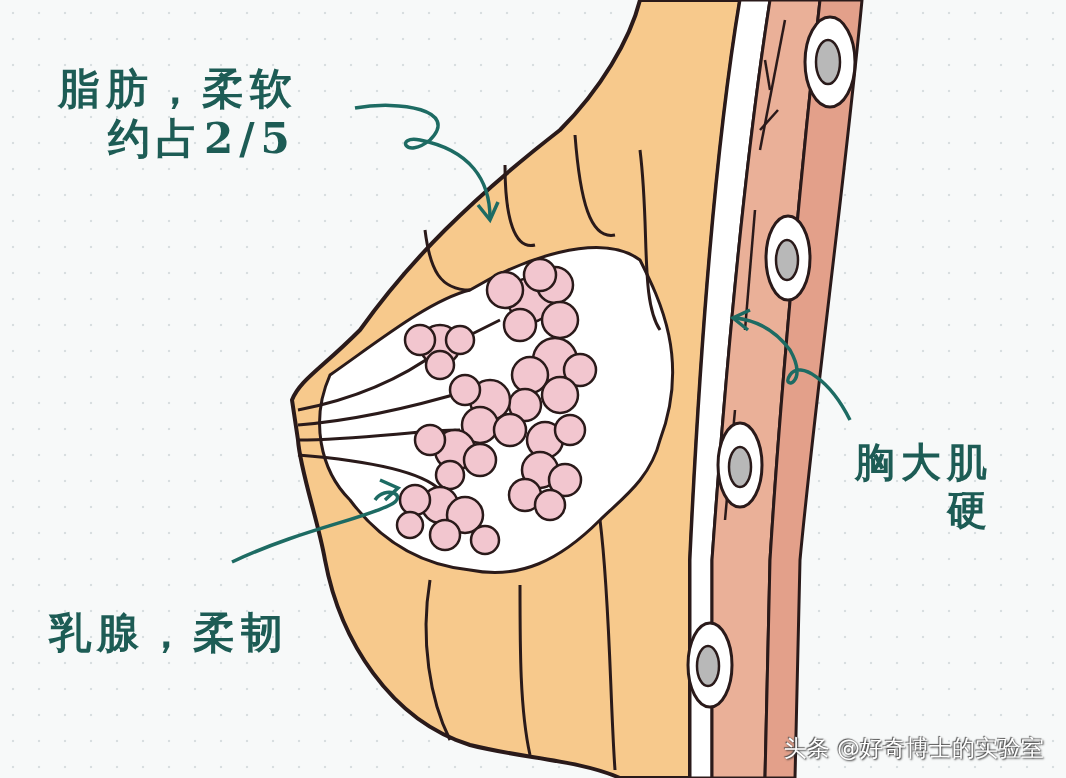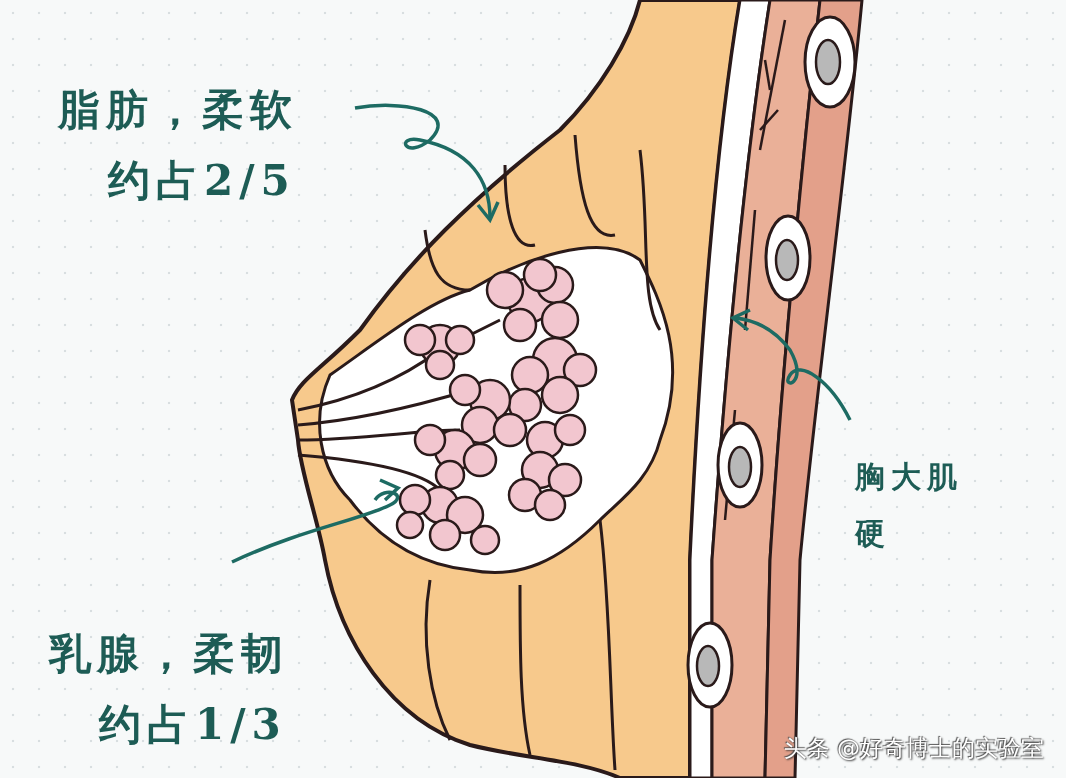--- a/index.html
+++ b/index.html
@@ -9,26 +9,26 @@
       background-image: radial-gradient(circle, #d8dee0 1.2px, transparent 1.6px);
       background-size: 26px 26px;
       font-family: "DejaVu Serif", "Liberation Serif", serif;
     }
     #art { position: absolute; left: 0; top: 0; }
     .label {
       position: absolute; color: #1d5c55; font-weight: bold;
       font-family: "DejaVu Serif", "Liberation Serif", serif;
       letter-spacing: 6px; line-height: 1.2; white-space: nowrap;
     }
-    .label .l1, .label .l2 { display: block; margin-top: 21px; }
+    .label .l1, .label .l2 { display: block; }
     #fat-label { left: 58px; top: 64px; font-size: 42px; }
     #fat-label .l2 { padding-left: 50px; }
     #gland-label { left: 49px; top: 608px; font-size: 42px; }
     #gland-label .l2 { padding-left: 50px; }
-    #muscle-label { left: 855px; top: 438px; font-size: 30px; text-align: left; }
+    #muscle-label { left: 855px; top: 438px; font-size: 40px; text-align: right; }
     #watermark {
       position: absolute; right: 22px; bottom: 14px; font-size: 23px; color: #fff;
       font-family: "DejaVu Sans", "Liberation Sans", sans-serif;
       text-shadow: 1px 1px 2px #333, -1px -1px 1px #555;
     }
   </style>
 </head>
 <body>
 
 <svg id="art" width="1066" height="778" viewBox="0 0 1066 778">
@@ -126,21 +126,20 @@
   </g>
 </svg>
 
 <div id="fat-label" class="label">
   <span class="l1">脂肪，柔软</span>
   <span class="l2">约占2/5</span>
 </div>
 
 <div id="gland-label" class="label">
   <span class="l1">乳腺，柔韧</span>
-  <span class="l2">约占1/3</span>
 </div>
 
 <div id="muscle-label" class="label">
   <span class="l1">胸大肌</span>
   <span class="l2">硬</span>
 </div>
 
 <div id="watermark">头条 @好奇博士的实验室</div>
 
 </body></html>

